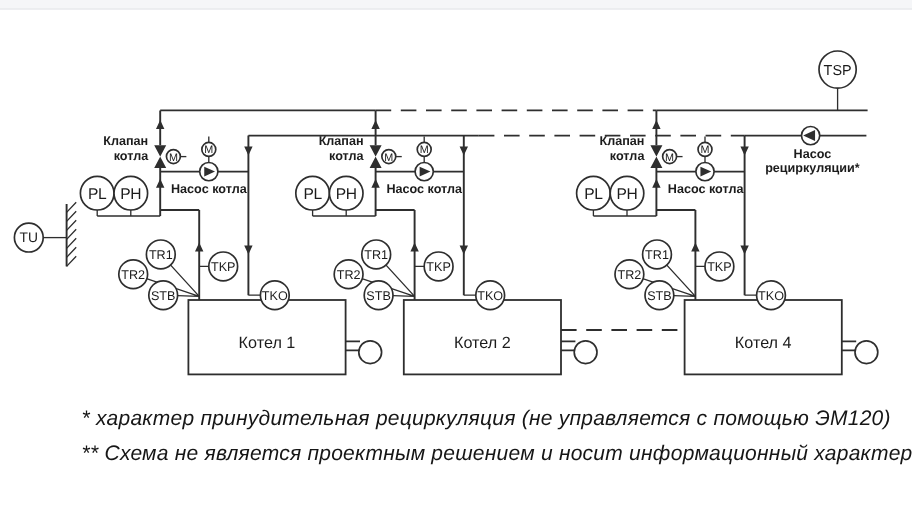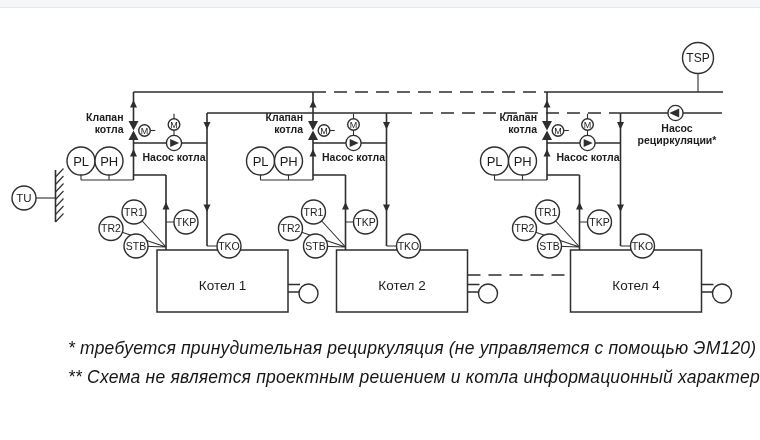--- a/index.html
+++ b/index.html
@@ -201,15 +201,15 @@
     <circle class="node" cx="642.5" cy="246" r="12"></circle>
     <text class="clbl" x="642.5" y="249.7">TKO</text>
     <text class="anno end" x="537" y="121">Клапан</text>
     <text class="anno end" x="537" y="133">котла</text>
     <text class="anno" x="556.5" y="160.5">Насос котла</text>
     <text class="blbl" x="636" y="290">Котел 4</text>
   </g>
 </svg>
 
 <div class="footnotes">
-  <div>* требуется принудительная рециркуляция (не управляется с помощью ЭМ120)</div>
-  <div>** Схема не является проектным решением и котла информационный характер</div>
+  <div>* характер принудительная рециркуляция (не управляется с помощью ЭМ120)</div>
+  <div>** Схема не является проектным решением и носит информационный характер</div>
 </div>
 
 </body></html>

